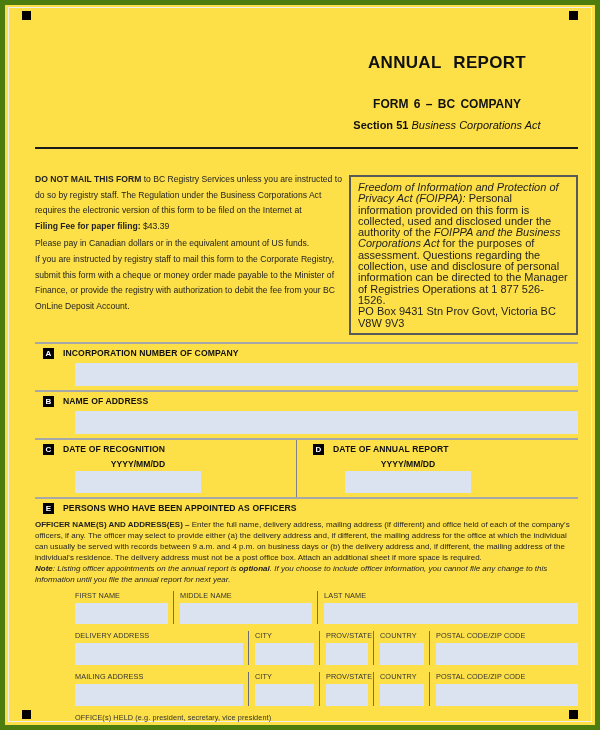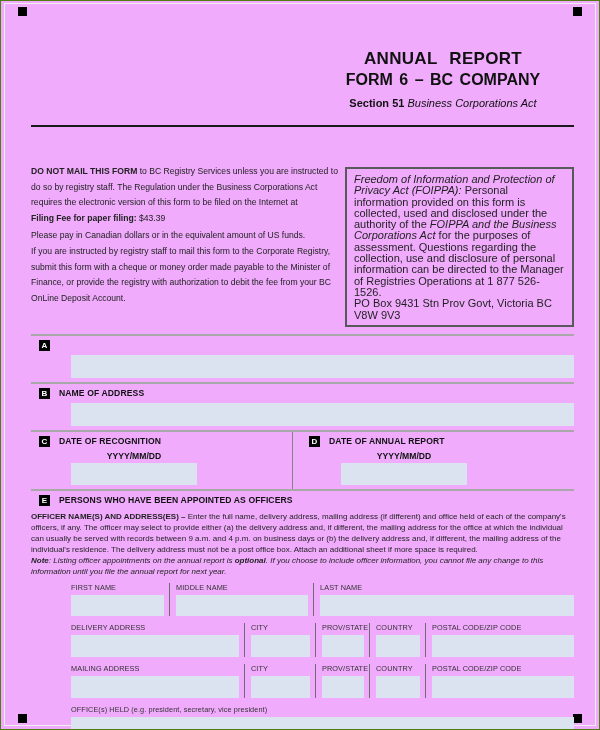--- a/index.html
+++ b/index.html
@@ -1,36 +1,36 @@
 <!DOCTYPE html>
 <html><head>
 <meta charset="utf-8">
 <style>
   * { margin:0; padding:0; box-sizing:border-box; }
   html,body { width:600px; height:730px; background:#fdfdfd; font-family:"Liberation Sans","DejaVu Sans",sans-serif; color:#2a2a2a; }
-  .page { position:relative; width:600px; height:730px; background:#f0abfc; border:1px solid #4d7c0f; overflow:hidden;text-decoration:underline; }
+  .page { position:relative; width:600px; height:730px; background:#fde047; border:5px solid #4d7c0f; overflow:hidden;text-decoration:underline; }
   .page-inner-edge { position:absolute; left:3px; top:2px; right:3px; bottom:3px; border:1px solid #efefef; pointer-events:none; }
   .corner { position:absolute; width:9px; height:9px; background:#000; }
   .corner.tl { left:17px; top:6px; }
   .corner.tr { right:17px; top:6px; }
   .corner.bl { left:17px; bottom:6px; }
   .corner.br { right:17px; bottom:6px; }
   .content { position:absolute; left:30px; top:0; width:543px; }
 
   
   .header { margin-top:48px; margin-left:281px; width:262px; text-align:center; color:#111; }
   .h-title { font-size:17px; font-weight:bold; word-spacing:7px; letter-spacing:.3px; }
-  .h-form { font-size:16px; font-weight:bold; margin-top:2px; word-spacing:2px; }
+  .h-form { font-size:12px; font-weight:bold; margin-top:24px; word-spacing:2px; }
   .h-act { font-size:11px; margin-top:8px; }
   .h-act .sec { font-weight:bold; }
   .h-act .act { font-style:italic; }
   .top-rule { margin-top:16px; border-top:2px solid #1a1a1a; }
 
   
-  .intro-row { display:flex; justify-content:space-between; margin-top:37px; }
+  .intro-row { display:flex; justify-content:space-between; margin-top:23px; }
   .intro-left { width:308px; font-size:8.6px; line-height:15.6px; color:#222; }
   .intro-left p { margin:0; }
   .intro-left .fee { margin:0 0 2px 0; }
   .privacy-box { width:229px; border:2px solid #58595b; padding:5px 7px 4px 7px; font-size:11px; line-height:11.3px; color:#1f1f1f; margin-top:3px; align-self:flex-start; }
 
   
   .sections { margin-top:7px; }
   .rule { border-top:2px solid #a8a8a8; }
   .sec-head { padding:4px 0 3px 8px; display:flex; align-items:center; }
   .badge { width:11px; height:11px; background:#000; color:#fff; font-size:8px; font-weight:bold; text-align:center; line-height:11px; flex:0 0 11px; }
@@ -98,20 +98,21 @@
         <div><span style="font-style: italic;">Freedom of Information and Protection of Privacy Act (FOIPPA):</span><span> Personal information provided on this form is collected, used and disclosed under the authority of the </span><span style="font-style: italic;">FOIPPA and the Business Corporations Act</span><span> for the purposes of assessment. Questions regarding the collection, use and disclosure of personal information can be directed to the Manager of Registries Operations at 1 877 526-1526.</span></div>
         <div>PO Box 9431 Stn Prov Govt, Victoria BC V8W 9V3</div>
       </div>
     </div>
 
     <div class="sections">
 
       <div class="rule"></div>
       <div class="sec-head">
         <span class="badge">A</span>
+        <span class="sec-label">INCORPORATION NUMBER OF COMPANY</span>
       </div>
       <input class="fld wide-fld" type="text" value="" style="">
 
       <div class="rule"></div>
       <div class="sec-head">
         <span class="badge">B</span>
         <span class="sec-label">NAME OF ADDRESS</span>
       </div>
       <input class="fld wide-fld" type="text" value="" style="">
 

